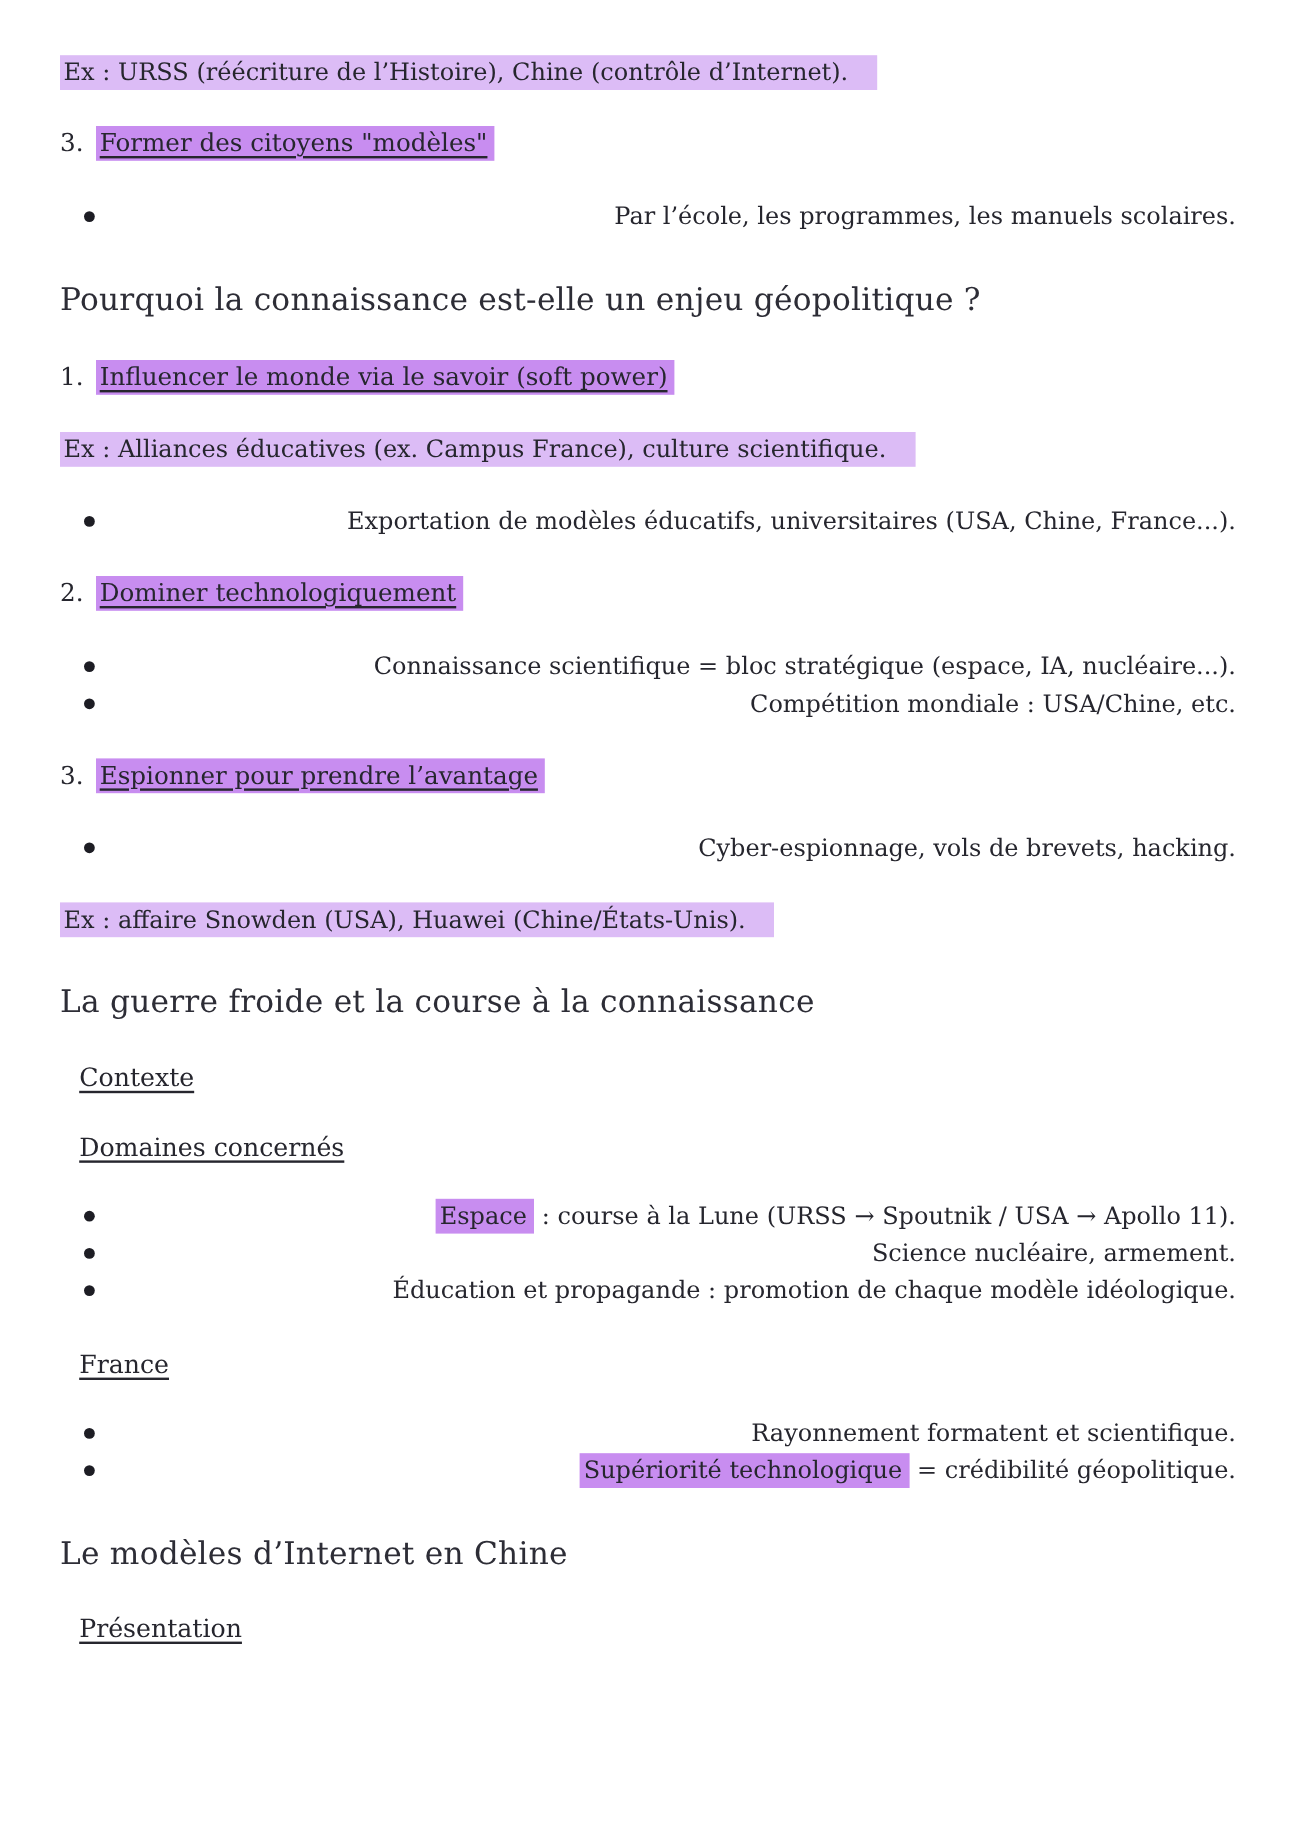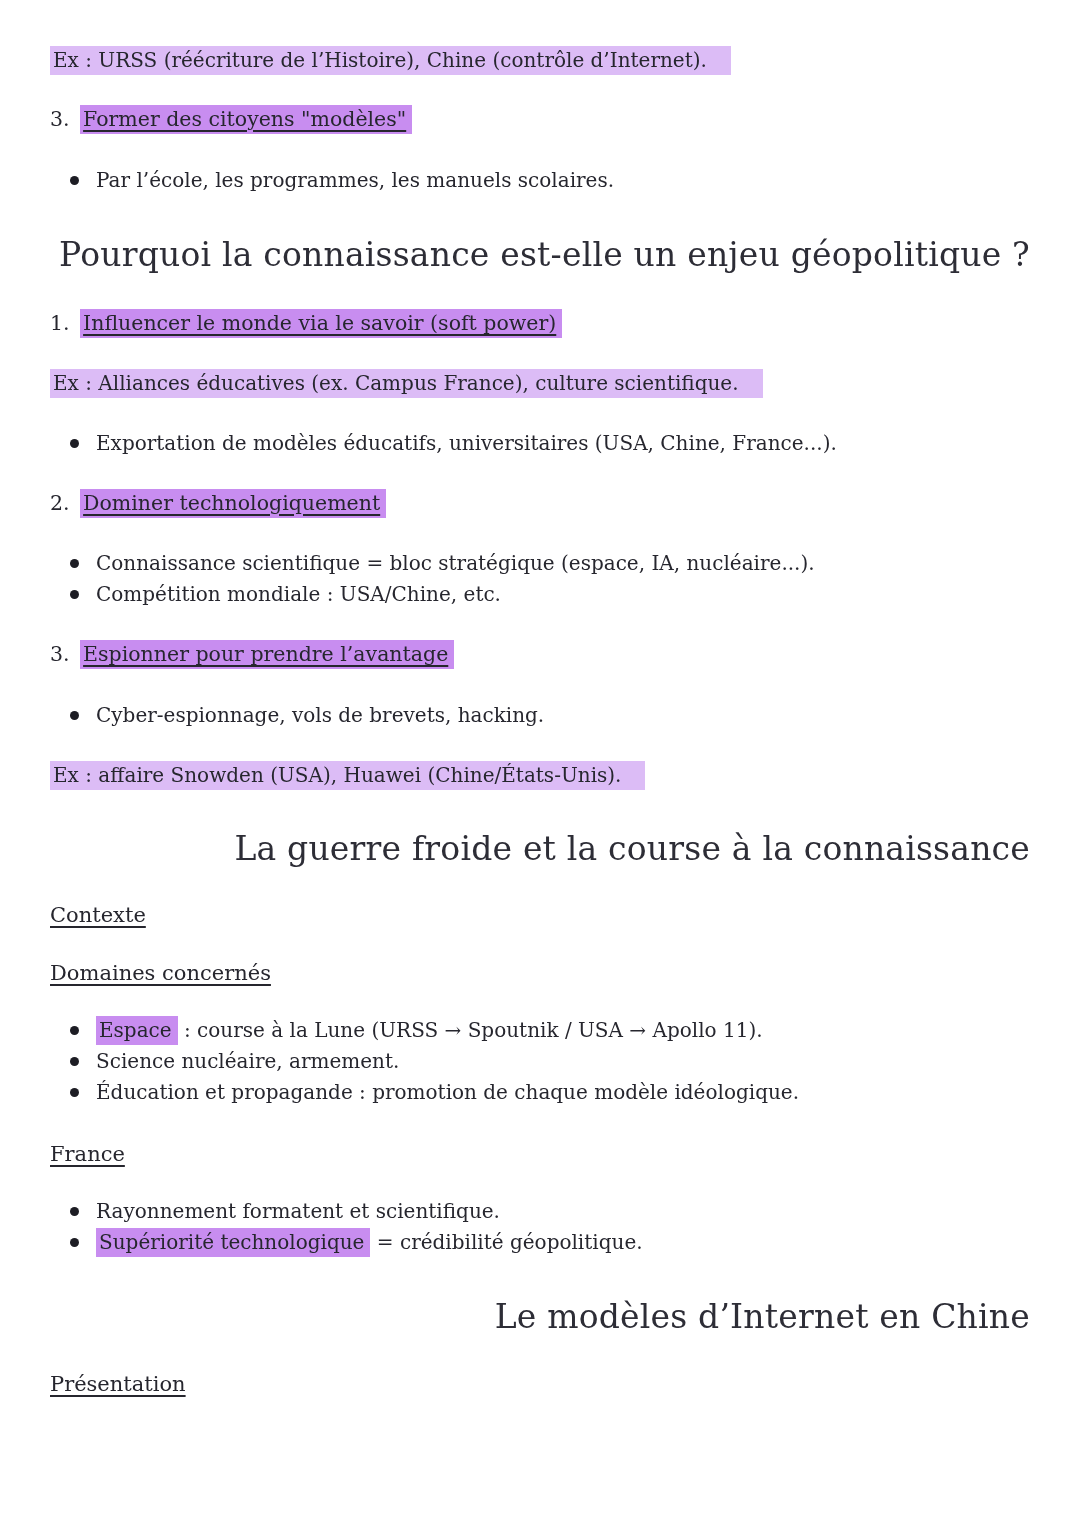--- a/index.html
+++ b/index.html
@@ -26,43 +26,43 @@
   }
   .numbered-heading {
     font-size: 20.5px;
     line-height: 1.45;
     margin: 0 0 30px 0;
   }
   .numbered-heading .num {
     margin-right: 4px;
   }
   .section-heading {
-    font-size: 33px;
+    font-size: 26px;
     font-weight: 500;
     letter-spacing: 0.2px;
     color: #2d2d36;
     margin: 38px 0 34px 0;
     line-height: 1.25;
-    text-align: right;
   }
   .subheading {
     font-size: 21px;
-    margin: 34px 0 30px 0;
+    margin: 34px 0 30px 16px;
   }
   .bullet-list {
     list-style: none;
     margin: 0 0 30px 0;
     padding: 0 0 0 20px;
   }
   .bullet-list li {
     position: relative;
     padding-left: 26px;
     font-size: 20px;
     line-height: 31px;
     margin: 0;
+    text-align: right;
   }
   .bullet-list li::before {
     content: "";
     position: absolute;
     left: 0;
     top: 11px;
     width: 9px;
     height: 9px;
     border-radius: 50%;
     background: #1d1d24;

